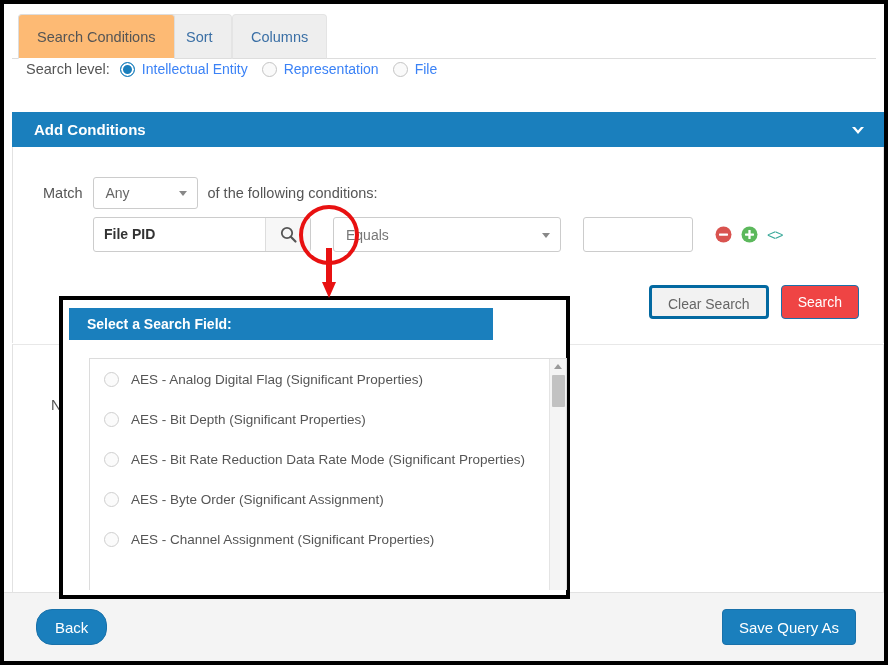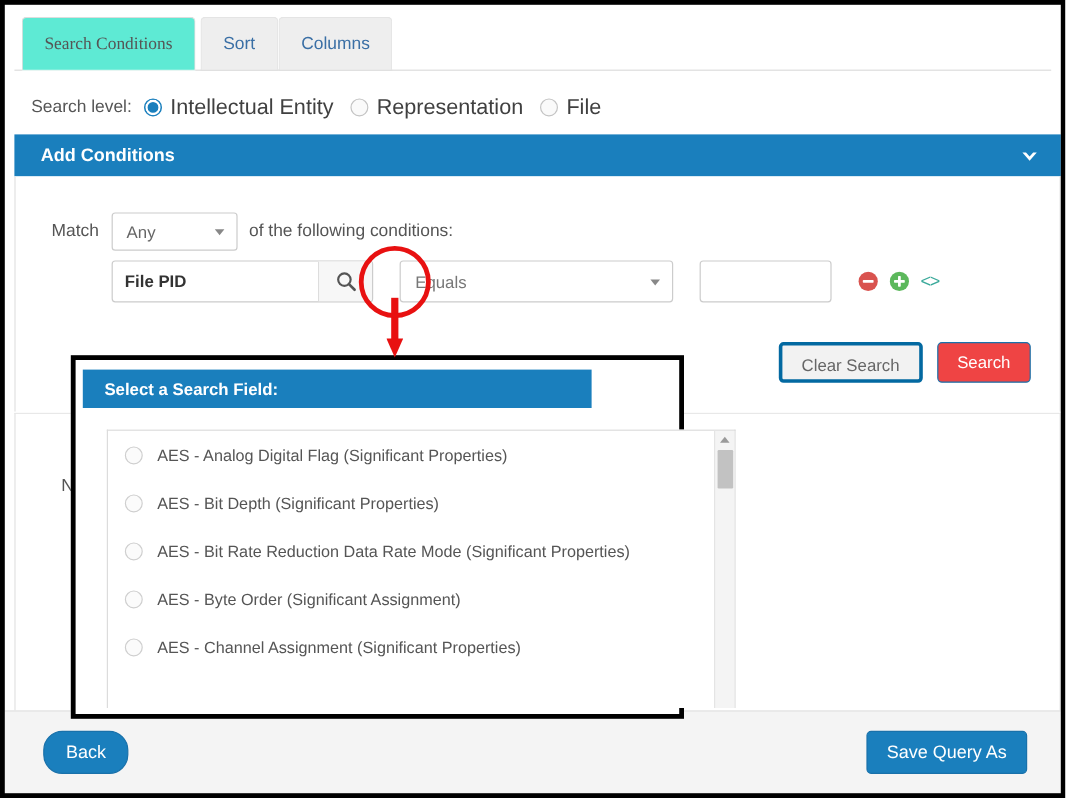--- a/index.html
+++ b/index.html
@@ -46,42 +46,41 @@
     position: absolute;
     top: 0;
     height: 45px;
     line-height: 44px;
     padding: 0 18px;
     font-size: 14.5px;
     border-radius: 4px 4px 0 0;
     white-space: nowrap;
   }
   .tab.active {
-    background: #5eead4;
+    background: #fdba74;
     color: #555555;
     border: 1px solid #dddddd;
     border-bottom: 1px solid #ffffff;
     left: 6px;
     z-index: 3;
-    font-family: Liberation Serif, serif;
   }
   .tab.inactive {
     background: #eeeeee;
     color: #3a6fa5;
     border: 1px solid #e4e4e4;
     border-bottom: 1px solid #dddddd;
     z-index: 2;
   }
   #tab-sort { left: 155px; }
   #tab-columns { left: 220px; }
 
   
   .level-row {
     position: absolute;
-    left: 22px; top: 72px;
+    left: 22px; top: 52px;
     height: 26px;
     display: flex;
     align-items: center;
     font-size: 14.5px;
     color: #555555;
   }
   .level-label { margin-right: 10px; color: #555; }
   .radio-group { display: flex; align-items: center; margin-right: 14px; }
   .radio {
     width: 15px; height: 15px;
@@ -89,21 +88,21 @@
     border: 1px solid #c4c4c4;
     background: #fafafa;
     margin-right: 7px;
     flex: none;
   }
   .radio.checked {
     background: #1a7fbd;
     border: 1px solid #1a7fbd;
     box-shadow: inset 0 0 0 2px #ffffff;
   }
-  .radio-label { color: #404040; font-size: 18px; }
+  .radio-label { color: #3b82f6; font-size: 14px; }
 
   
   .blue-bar {
     position: absolute;
     left: 8px; top: 108px;
     width: 872px; height: 35px;
     background: #1a7fbd;
     color: #ffffff;
   }
   .blue-bar-title {
@@ -313,21 +312,21 @@
     background: #1a7fbd;
     color: #ffffff;
     font-size: 14px;
     font-weight: bold;
     line-height: 32px;
     padding-left: 18px;
   }
   .fp-list {
     position: absolute;
     left: 26px; top: 58px;
-    width: 524px; height: 232px;
+    width: 478px; height: 232px;
     border: 1px solid #dcdcdc;
     border-bottom: none;
     background: #ffffff;
     overflow: hidden;
   }
   .fp-item {
     display: flex;
     align-items: center;
     height: 40px;
     padding-left: 14px;

